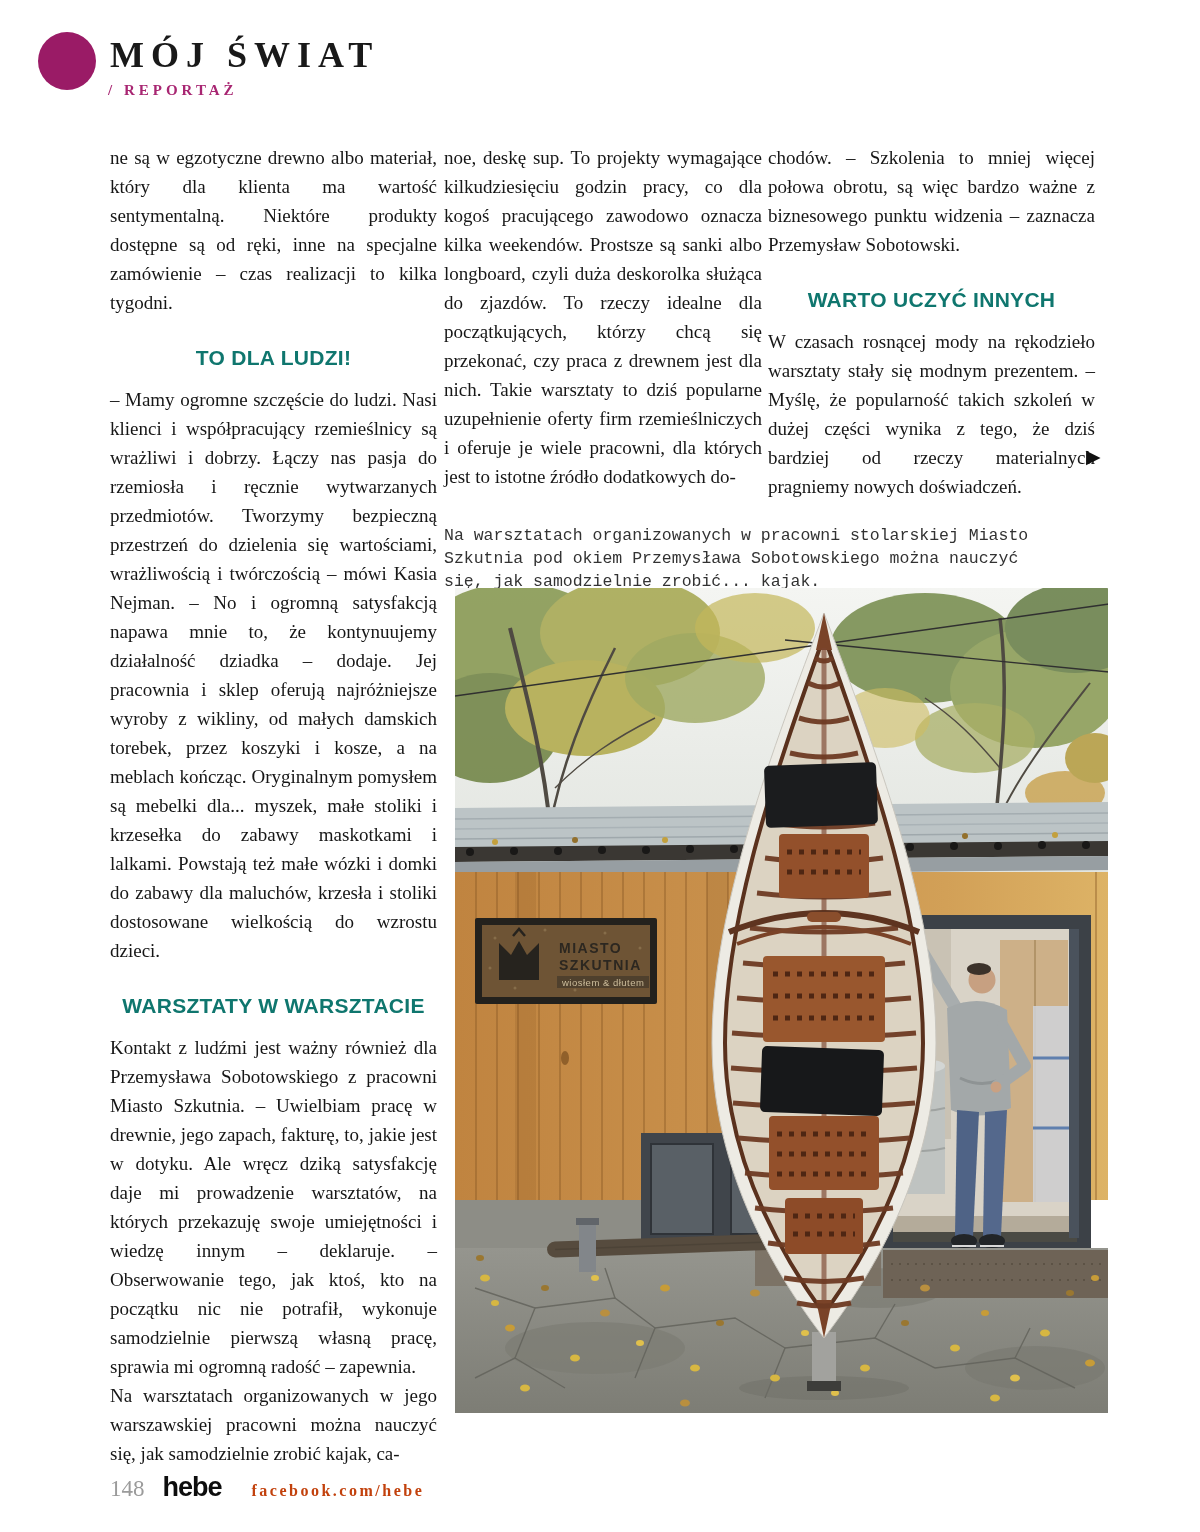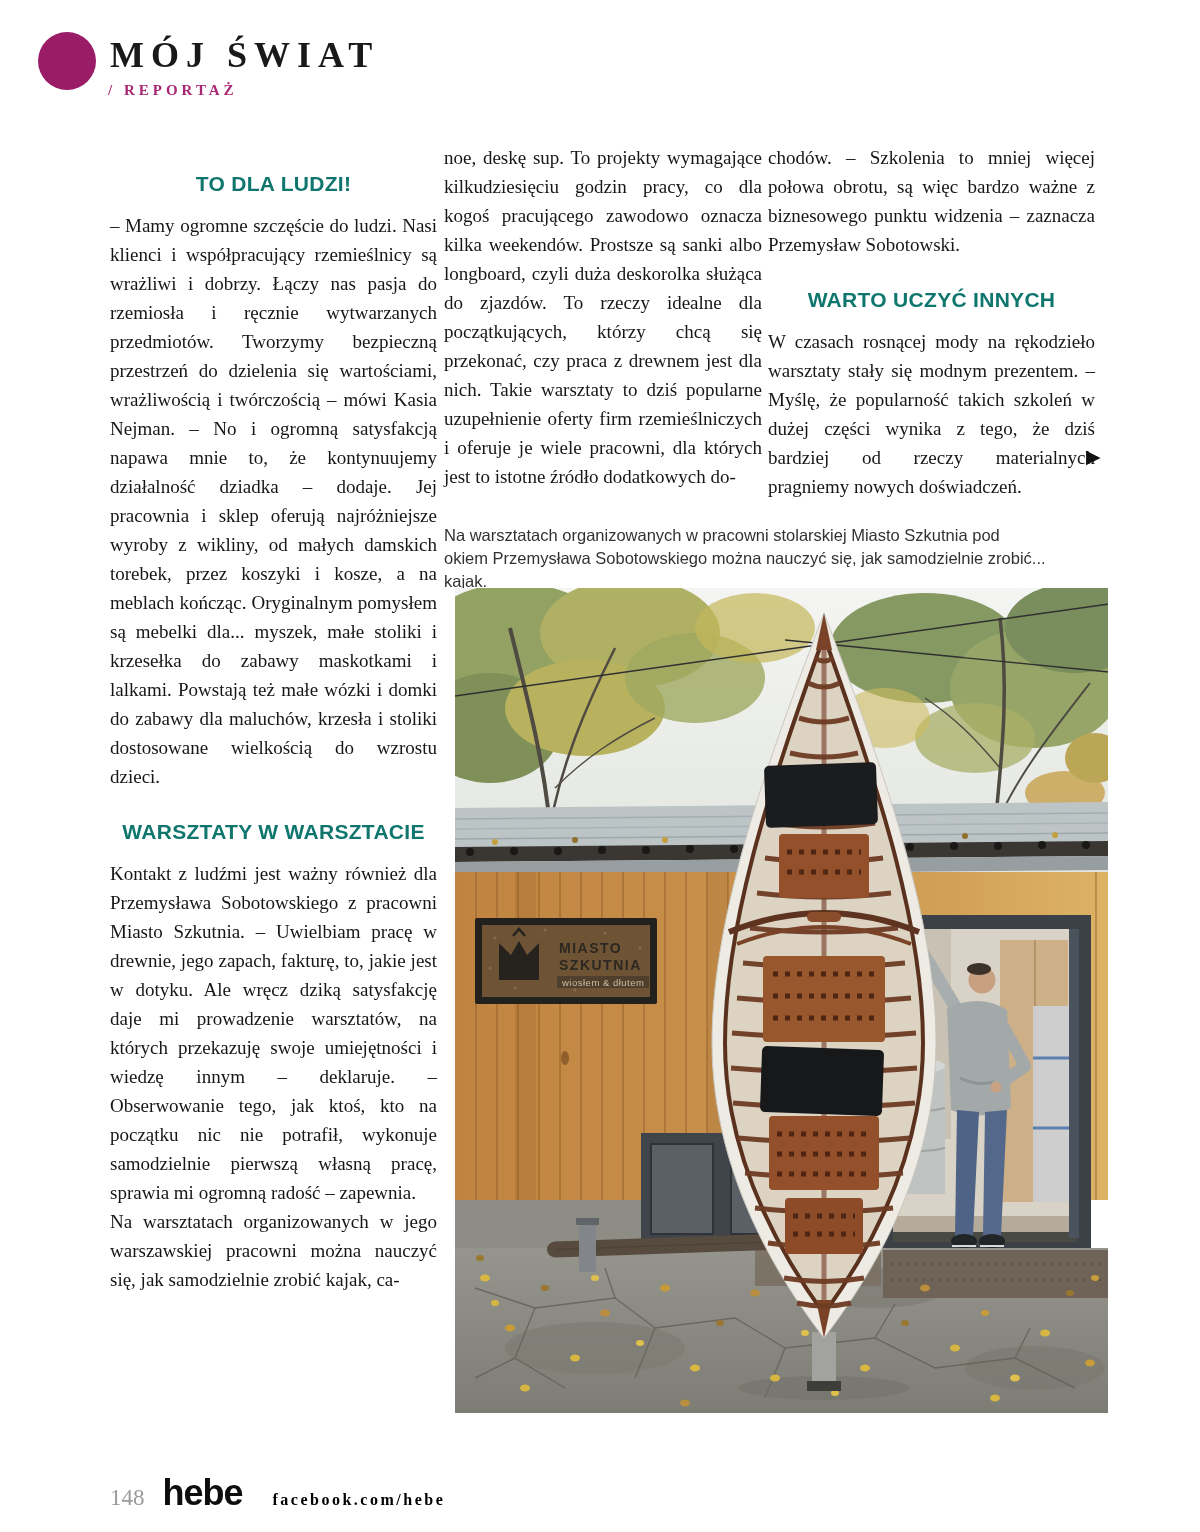--- a/index.html
+++ b/index.html
@@ -16,42 +16,43 @@
   .col p{margin:0;}
   .col1{left:110px;width:327px;}
   .col2{left:444px;width:318px;}
   .col3{left:768px;width:327px;}
   h3.mag{font-family:"Liberation Sans",sans-serif;font-weight:700;font-size:21px;
          letter-spacing:.3px;color:#0f766e;text-align:center;margin:26px 0 13px 0;}
   .cont-arrow{position:absolute;left:1086px;top:447px;font-size:19px;color:#111;
               font-family:"DejaVu Sans",sans-serif;line-height:1;}
   
   .caption{position:absolute;left:444px;top:524px;width:604px;
-           font-family:Liberation Sans, sans-serif;font-size:16.5px;line-height:23px;
+           font-family:Liberation Mono, monospace;font-size:16.5px;line-height:23px;
            color:#323232;text-align:left;}
   .photo{position:absolute;left:443px;top:588px;width:654px;height:825px;padding-left:12px;}
   .photo svg{display:block;}
   
   .footer{position:absolute;left:110px;top:1472px;display:flex;align-items:baseline;}
   .pagenum{font-family:"Liberation Serif",serif;font-size:23px;color:#9b9b9b;}
-  .brand{font-family:"Liberation Sans",sans-serif;font-weight:700;font-size:36px;
+  .brand{font-family:"Liberation Sans",sans-serif;font-weight:700;font-size:27px;
          letter-spacing:-1px;color:#0d0d0d;margin-left:18px;}
   .fburl{font-family:"Liberation Serif",serif;font-weight:700;font-size:16px;
-         letter-spacing:2.5px;color:#000000;margin-left:30px;}
+         letter-spacing:2.5px;color:#c2410c;margin-left:30px;}
 </style>
 </head>
 <body>
 
 <div class="page">
 
   <div class="hdr-dot"></div>
   <div class="hdr-title">MÓJ ŚWIAT</div>
   <div class="hdr-sub">/ REPORTAŻ</div>
 
   <div class="col col1">
+    <p>ne są w egzotyczne drewno albo materiał, który dla klienta ma wartość sentymentalną. Niektóre produkty dostępne są od ręki, inne na specjalne zamówienie – czas realizacji to kilka tygodni.</p>
     <h3 class="mag">TO DLA LUDZI!</h3>
     <p>– Mamy ogromne szczęście do ludzi. Nasi klienci i współpracujący rzemieślnicy są wrażliwi i dobrzy. Łączy nas pasja do rzemiosła i ręcznie wytwarzanych przedmiotów. Tworzymy bezpieczną przestrzeń do dzielenia się wartościami, wrażliwością i twórczością – mówi Kasia Nejman. – No i ogromną satysfakcją napawa mnie to, że kontynuujemy działalność dziadka – dodaje. Jej pracownia i sklep oferują najróżniejsze wyroby z wikliny, od małych damskich torebek, przez koszyki i kosze, a na meblach kończąc. Oryginalnym pomysłem są mebelki dla... myszek, małe stoliki i krzesełka do zabawy maskotkami i lalkami. Powstają też małe wózki i domki do zabawy dla maluchów, krzesła i stoliki dostosowane wielkością do wzrostu dzieci.</p>
     <h3 class="mag">WARSZTATY W WARSZTACIE</h3>
     <p>Kontakt z ludźmi jest ważny również dla Przemysława Sobotowskiego z pracowni Miasto Szkutnia. – Uwielbiam pracę w drewnie, jego zapach, fakturę, to, jakie jest w dotyku. Ale wręcz dziką satysfakcję daje mi prowadzenie warsztatów, na których przekazuję swoje umiejętności i wiedzę innym – deklaruje. – Obserwowanie tego, jak ktoś, kto na początku nic nie potrafił, wykonuje samodzielnie pierwszą własną pracę, sprawia mi ogromną radość – zapewnia.</p>
     <p>Na warsztatach organizowanych w jego warszawskiej pracowni można nauczyć się, jak samodzielnie zrobić kajak, ca-</p>
   </div>
 
   <div class="col col2">
     <p>noe, deskę sup. To projekty wymagające kilkudziesięciu godzin pracy, co dla kogoś pracującego zawodowo oznacza kilka weekendów. Prostsze są sanki albo longboard, czyli duża deskorolka służąca do zjazdów. To rzeczy idealne dla początkujących, którzy chcą się przekonać, czy praca z drewnem jest dla nich. Takie warsztaty to dziś popularne uzupełnienie oferty firm rzemieślniczych i oferuje je wiele pracowni, dla których jest to istotne źródło dodatkowych do-</p>
   </div>

